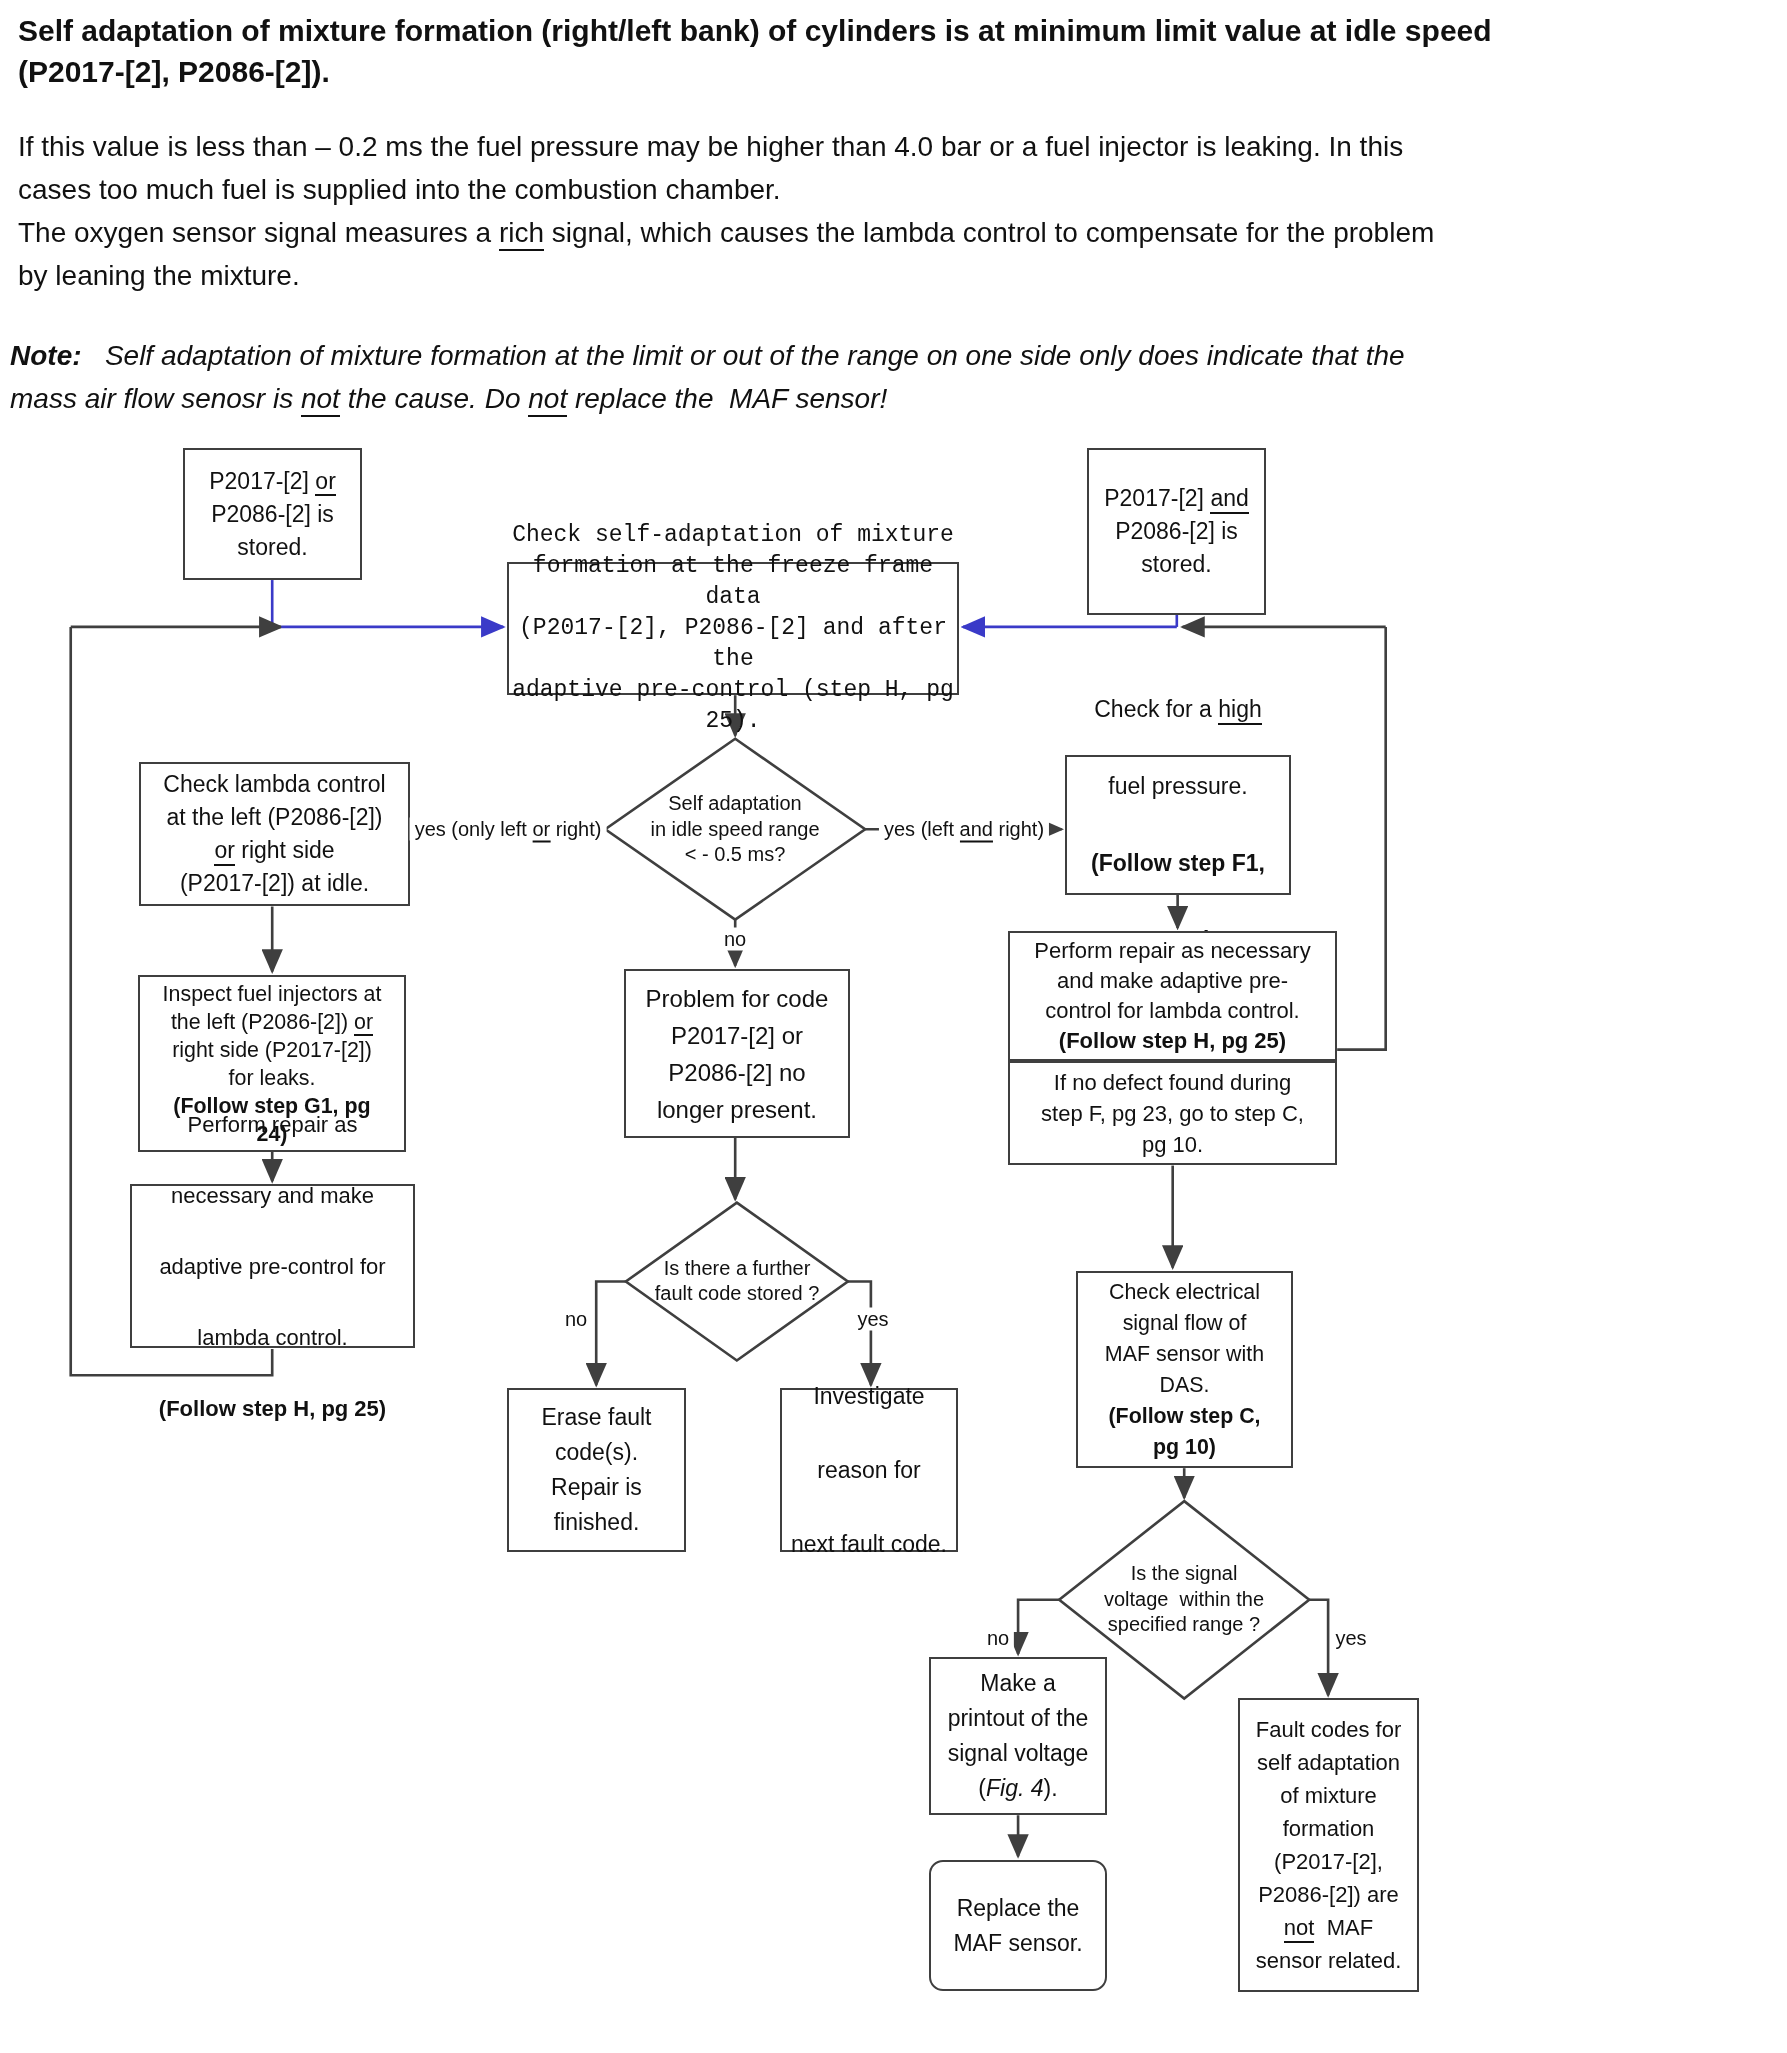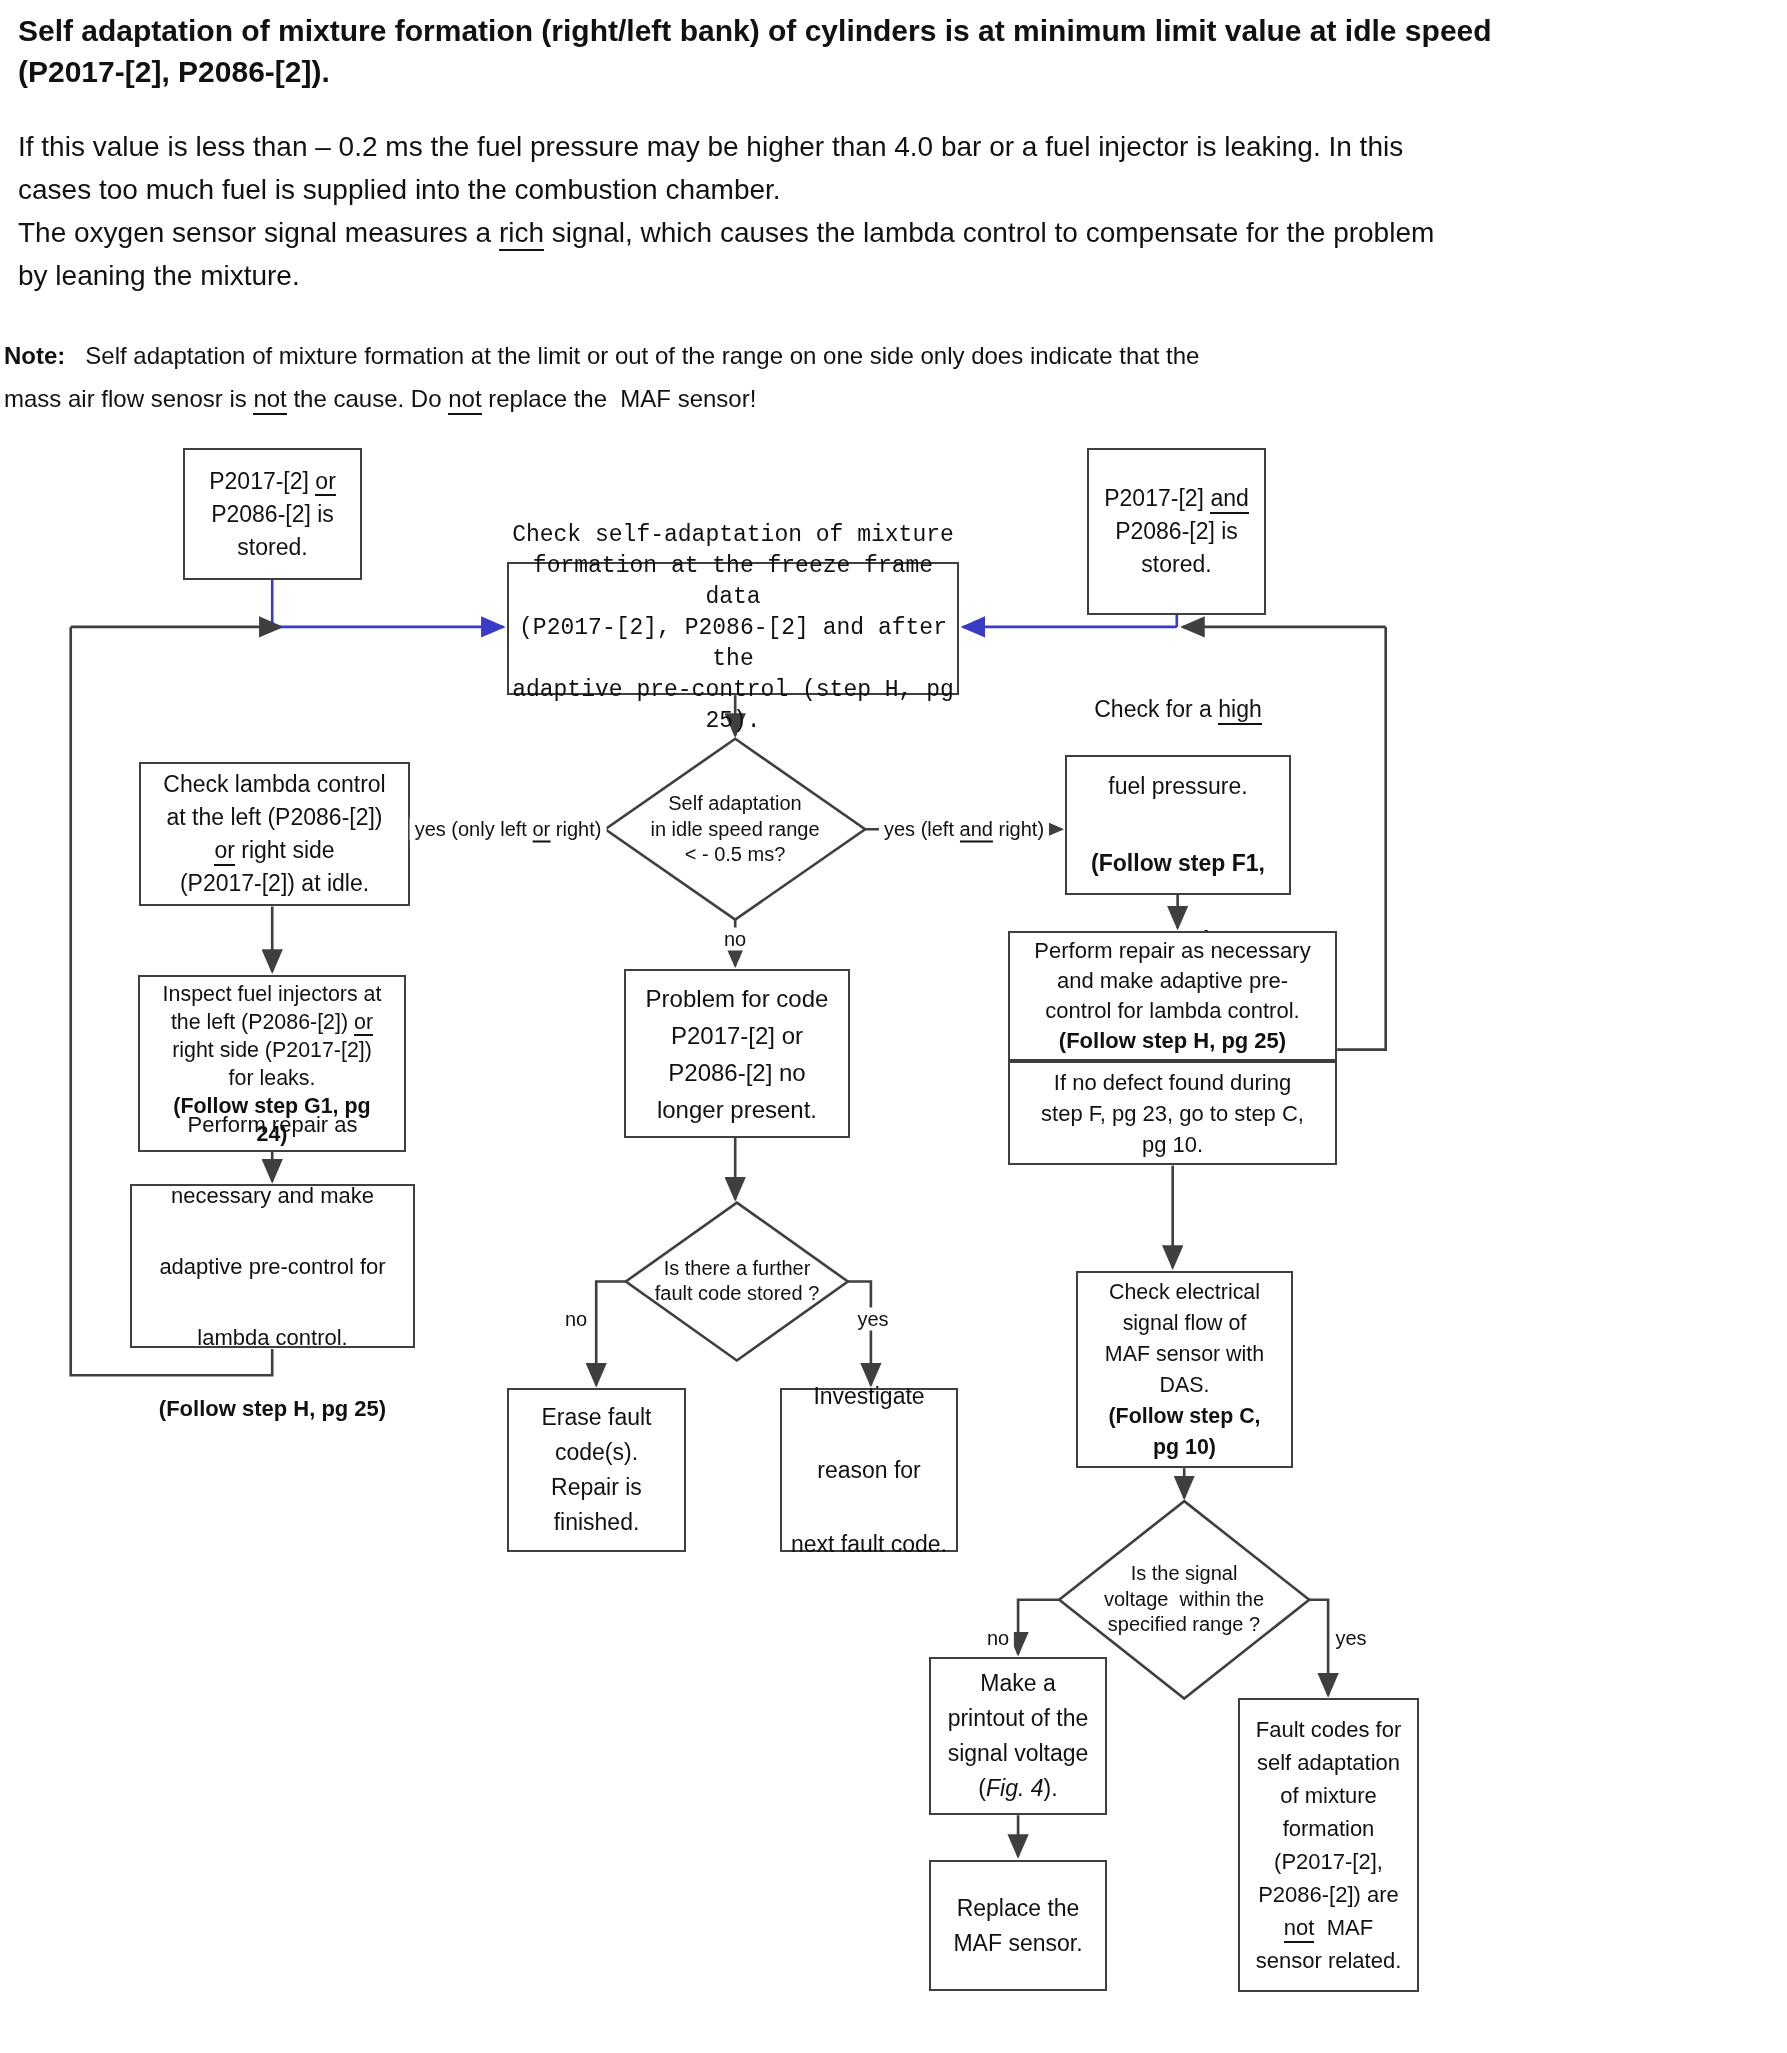--- a/index.html
+++ b/index.html
@@ -2,21 +2,21 @@
 <html style="font-size:13px"><head>
 <meta charset="utf-8">
 <style>
   html,body{margin:0;padding:0;background:#ffffff;}
   body{width:1787px;height:2054px;font-family:"Liberation Sans",sans-serif;color:#111111;}
   .canvas{position:relative;width:1787px;height:2054px;overflow:hidden;background:#ffffff;}
   svg.wires{position:absolute;left:0;top:0;width:1787px;height:2054px;}
   header{position:absolute;left:0;top:0;width:1787px;}
   .title{position:absolute;left:18px;top:10px;width:1752px;font-size:30px;font-weight:bold;line-height:41px;}
   .intro{position:absolute;left:18px;top:125px;width:1760px;font-size:28px;line-height:43px;}
-  .note{position:absolute;left:4px;top:334px;width:1760px;font-size:24px;line-height:43px;}
+  .note{position:absolute;left:10px;top:334px;width:1760px;font-size:28px;line-height:43px;font-style:italic;}
   .tline{white-space:nowrap;}
   u{text-decoration:none;border-bottom:2.5px solid currentColor;padding-bottom:0.8px;}
   .fnode{position:absolute;box-sizing:border-box;background:#ffffff;border:2.5px solid #3f3f3f;
          display:flex;flex-direction:column;justify-content:center;align-items:center;
          text-align:center;z-index:2;}
   .dtext{position:absolute;display:flex;flex-direction:column;justify-content:center;align-items:center;
          text-align:center;z-index:2;}
   .flabel{position:absolute;transform:translate(-50%,-50%);background:#ffffff;padding:0 5px;
           white-space:nowrap;z-index:3;}
   .nodes-layer{position:absolute;left:0;top:0;width:1787px;height:2054px;}
@@ -163,21 +163,21 @@
         <div>DAS.</div>
         <div><b>(Follow step C,</b></div>
         <div><b>pg 10)</b></div>
       </div>
       <div class="fnode" style="left: 929px; top: 1657px; width: 178px; height: 158px; font-size: 23px; line-height: 35px;">
         <div>Make a</div>
         <div>printout of the</div>
         <div>signal voltage</div>
         <div>(<i>Fig. 4</i>).</div>
       </div>
-      <div class="fnode" style="left: 929px; top: 1860px; width: 178px; height: 131px; font-size: 23px; line-height: 35px;">
+      <div class="fnode" style="left: 929px; top: 1860px; width: 178px; height: 131px; font-size: 23px; line-height: 35px; border-radius: 14px;">
         <div>Replace the</div>
         <div>MAF sensor.</div>
       </div>
       <div class="fnode" style="left: 1238px; top: 1698px; width: 181px; height: 294px; font-size: 22px; line-height: 33px;">
         <div>Fault codes for</div>
         <div>self adaptation</div>
         <div>of mixture</div>
         <div>formation</div>
         <div>(P2017-[2],</div>
         <div>P2086-[2]) are</div>

